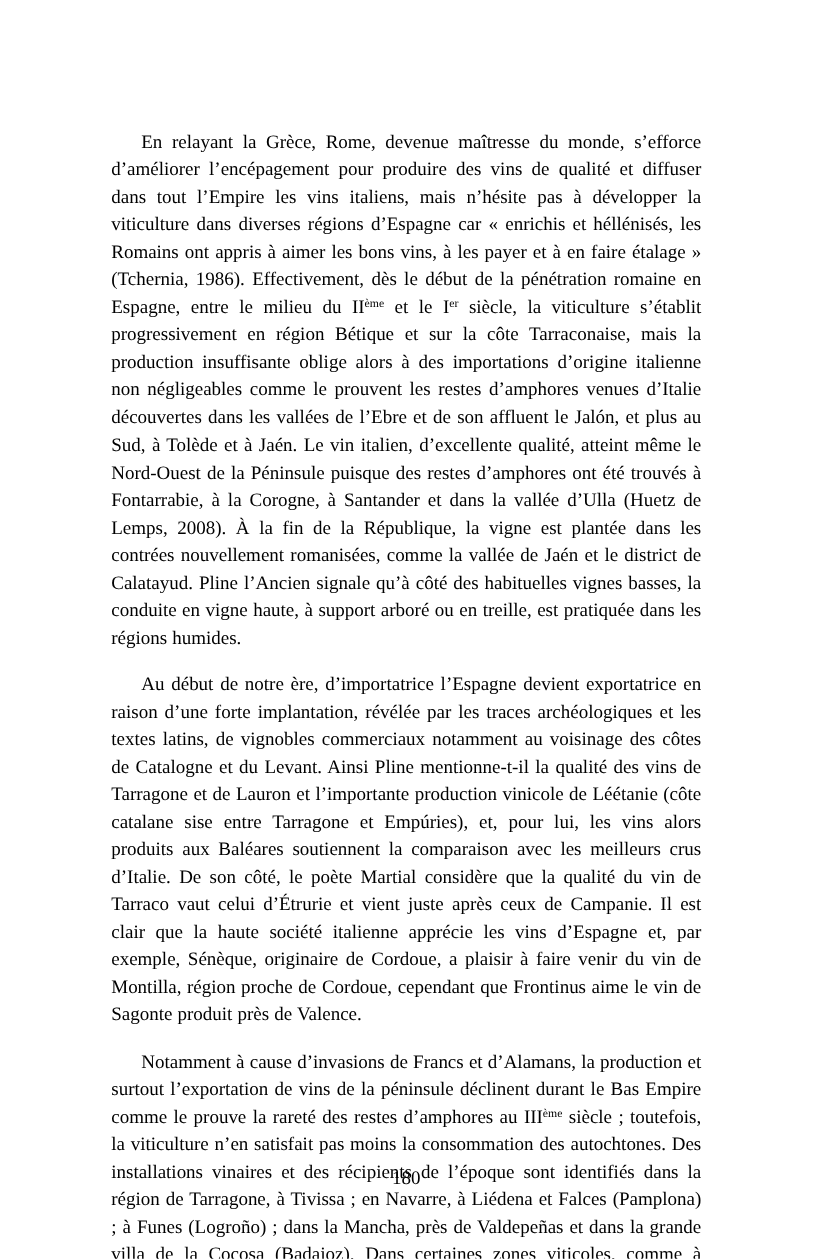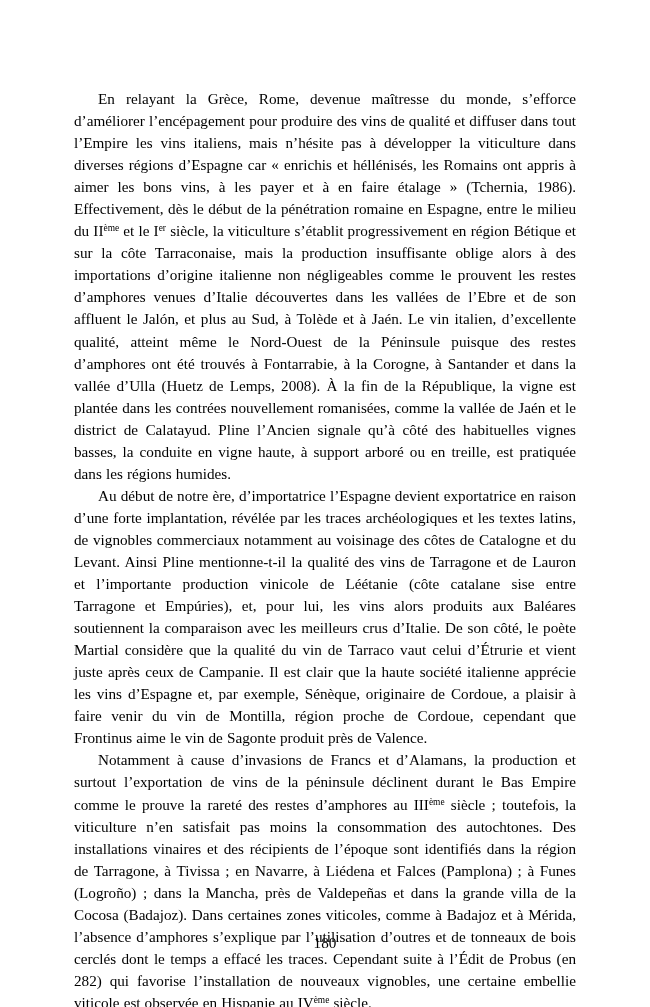--- a/index.html
+++ b/index.html
@@ -24,21 +24,21 @@
     height: 1007px;
     background: #ffffff;
   }
   .text-block {
     position: absolute;
     left: 74px;
     top: 88px;
     width: 502px;
   }
   .para {
-    margin: 0;
+    margin: 15px;
     text-indent: 24px;
     text-align: justify;
     font-size: 15.2px;
     line-height: 22.05px;
     hyphens: none;
     -webkit-hyphens: none;
     word-spacing: 0.02em;
   }
   .para sup {
     font-size: 0.62em;

